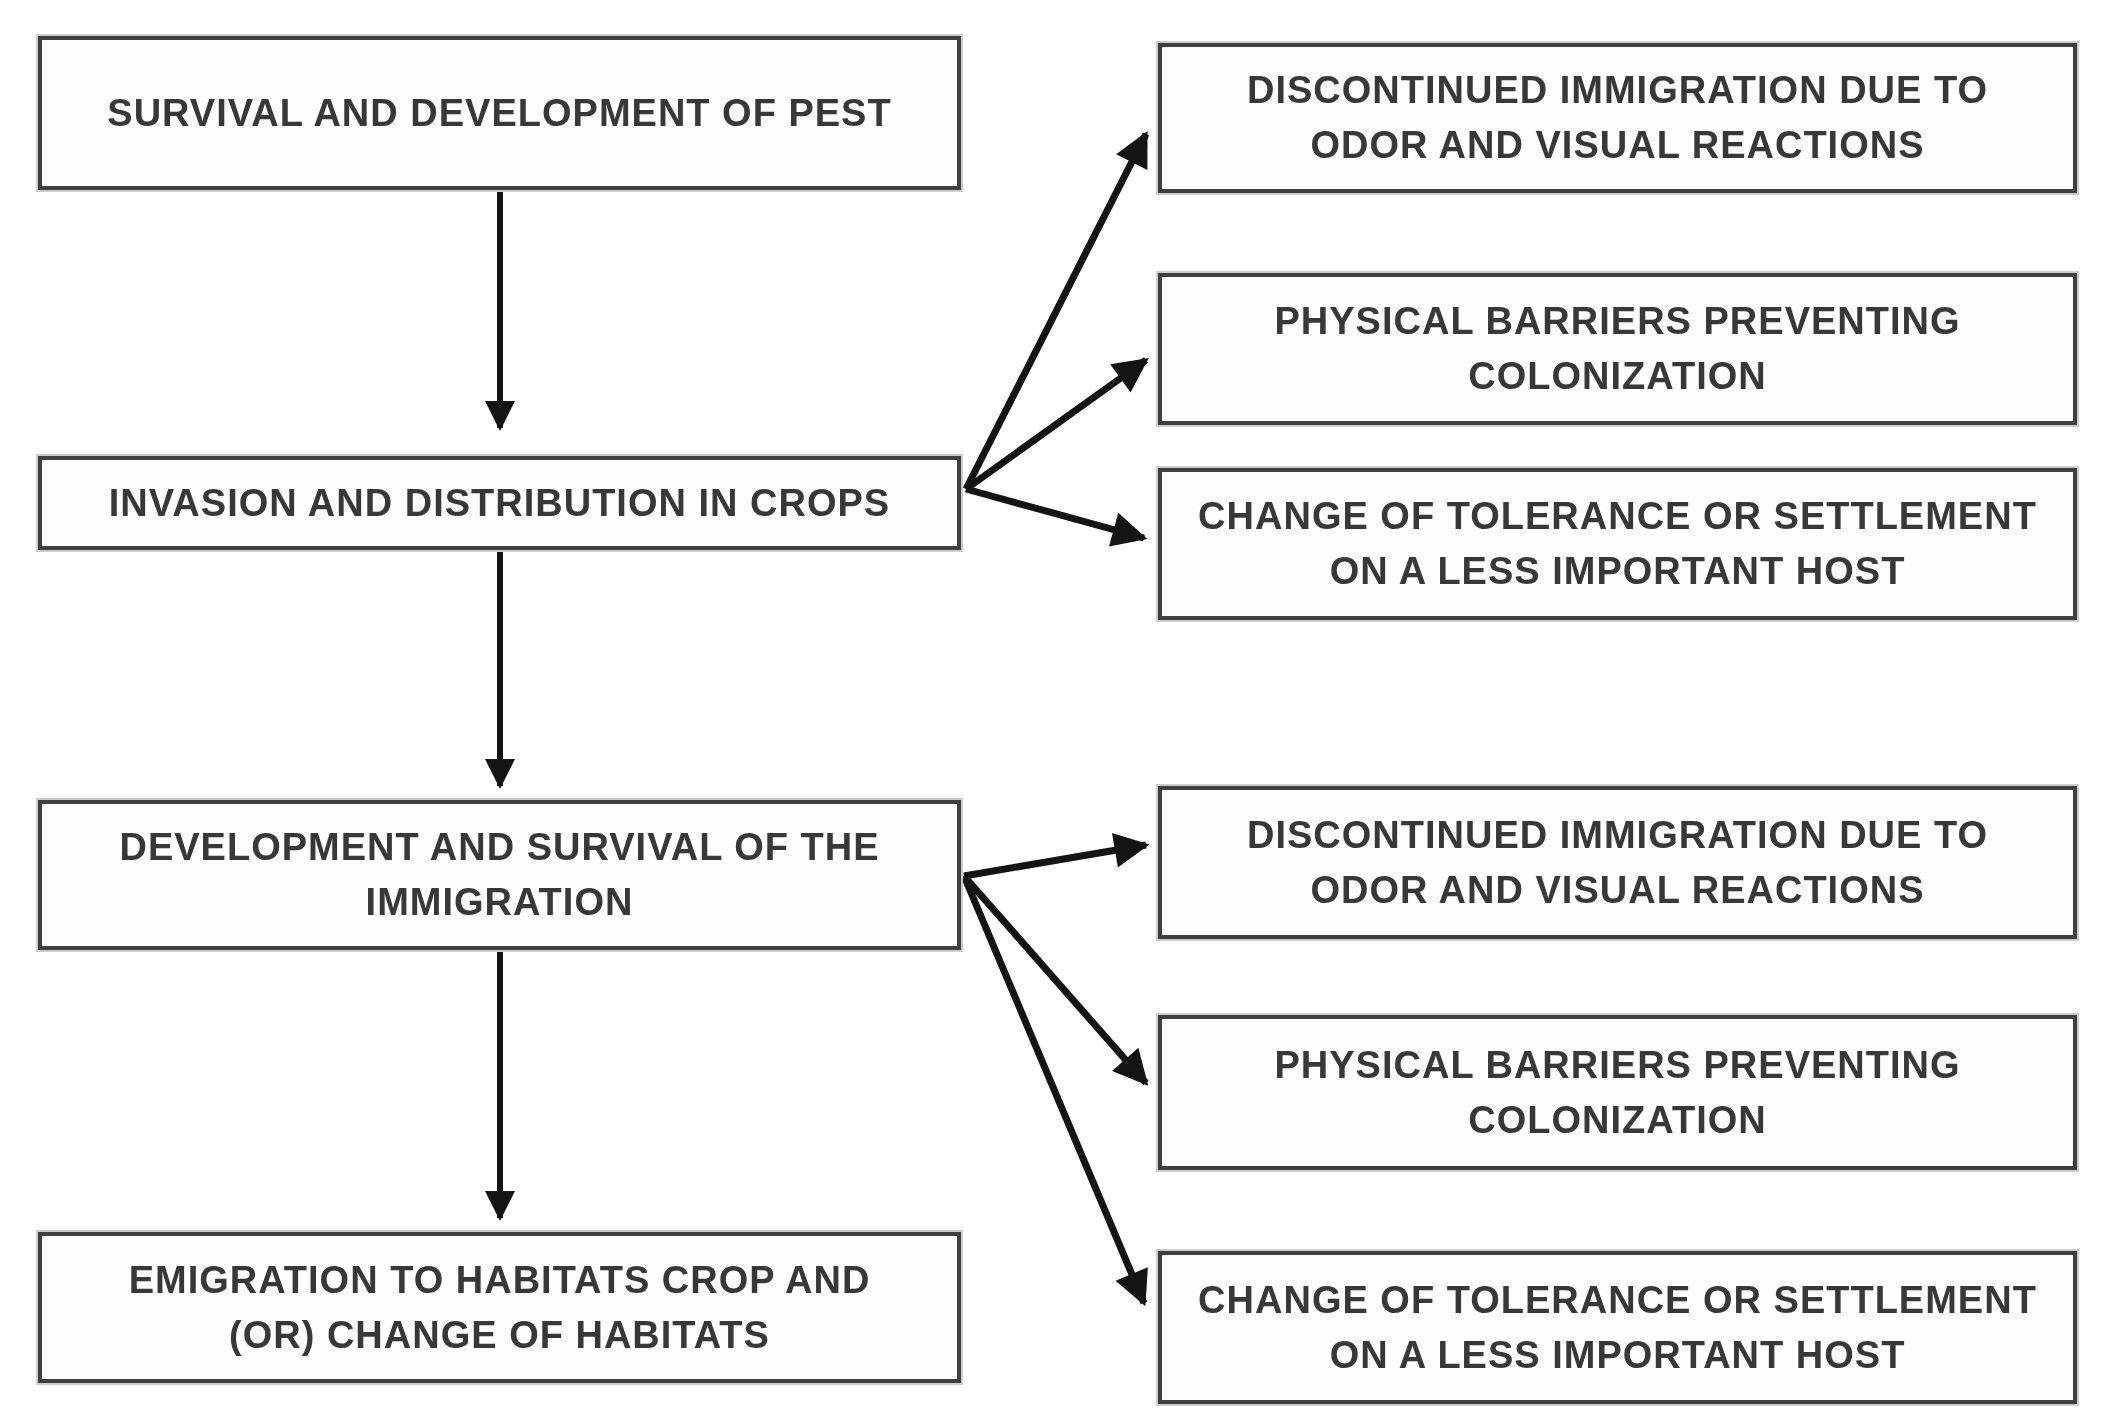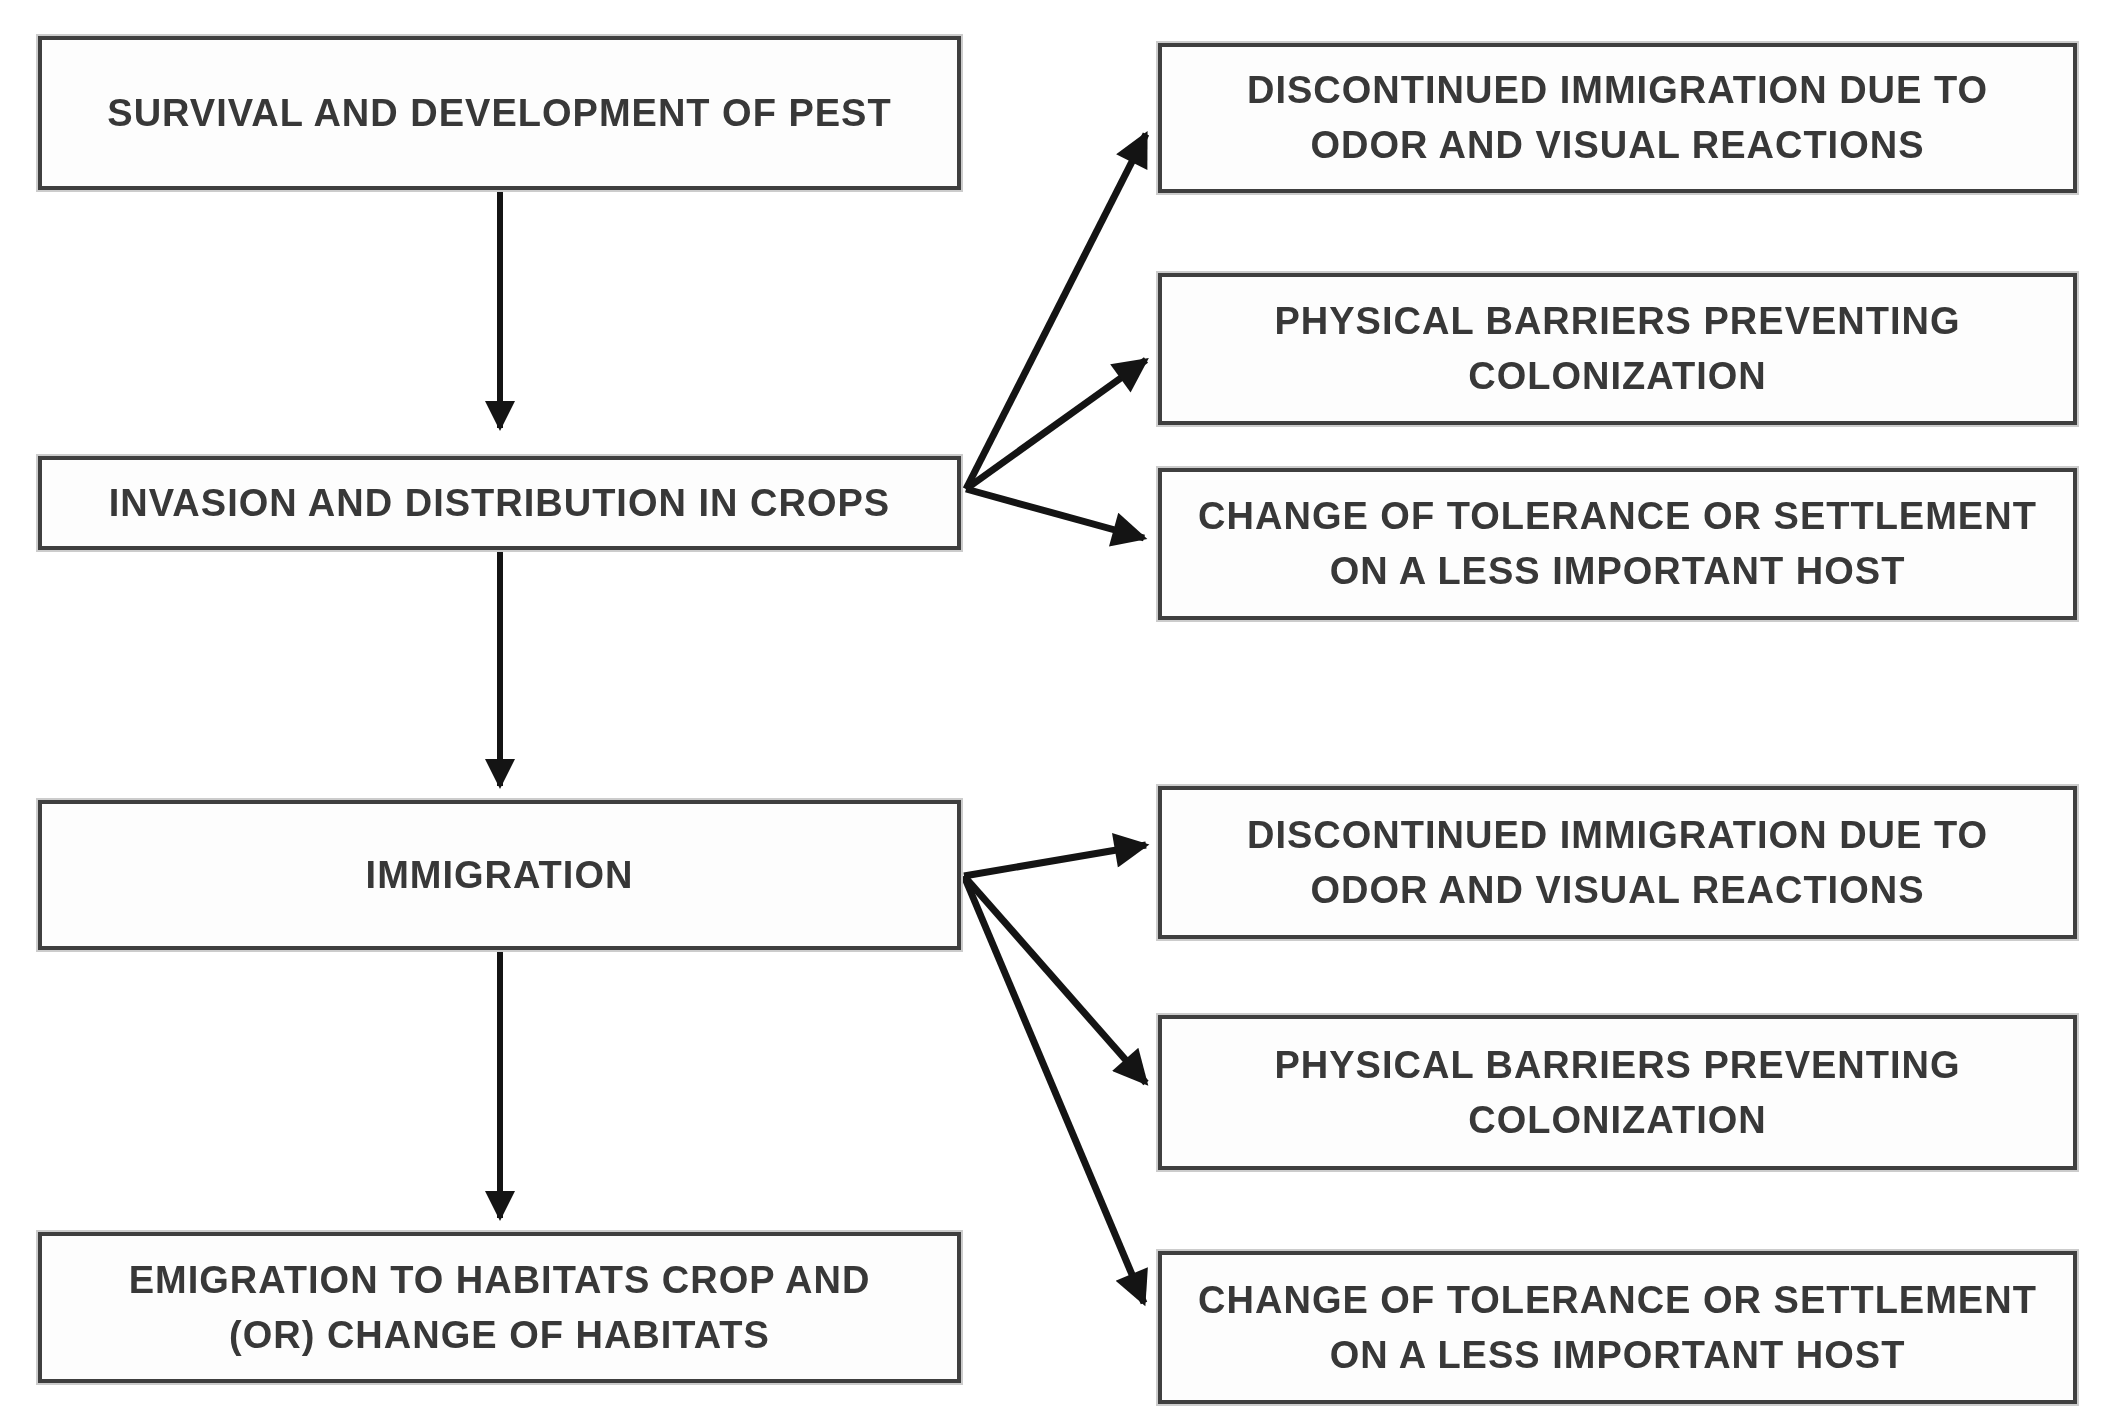--- a/index.html
+++ b/index.html
@@ -79,20 +79,21 @@
 
   <div class="flow-box" style="left:38px; top:36px; width:923px; height:154px;">
     <span class="line">SURVIVAL AND DEVELOPMENT OF PEST</span>
   </div>
 
   <div class="flow-box" style="left:38px; top:456px; width:923px; height:94px;">
     <span class="line">INVASION AND DISTRIBUTION IN CROPS</span>
   </div>
 
   <div class="flow-box" style="left:38px; top:800px; width:923px; height:150px;">
+    <span class="line">DEVELOPMENT AND SURVIVAL OF THE</span>
     <span class="line">IMMIGRATION</span>
   </div>
 
   <div class="flow-box" style="left:38px; top:1232px; width:923px; height:151px;">
     <span class="line">EMIGRATION TO HABITATS CROP AND</span>
     <span class="line">(OR) CHANGE OF HABITATS</span>
   </div>
 
   <div class="flow-box" style="left:1158px; top:43px; width:919px; height:150px;">
     <span class="line">DISCONTINUED IMMIGRATION DUE TO</span>

